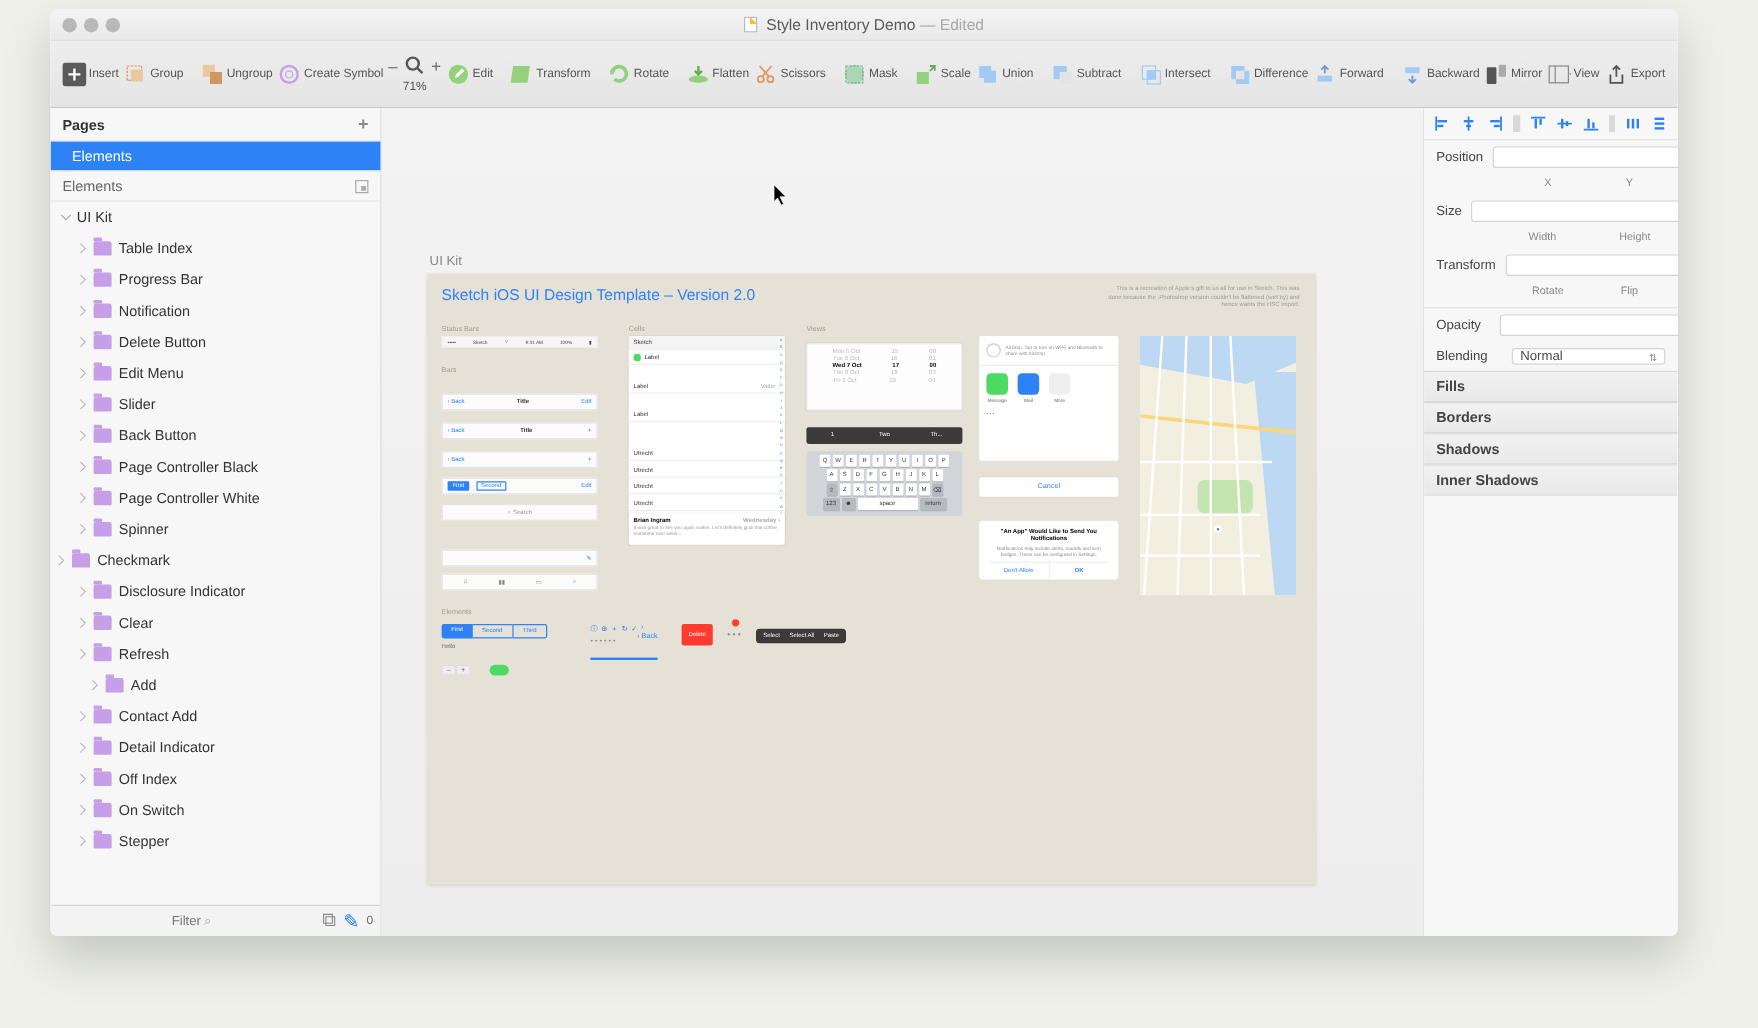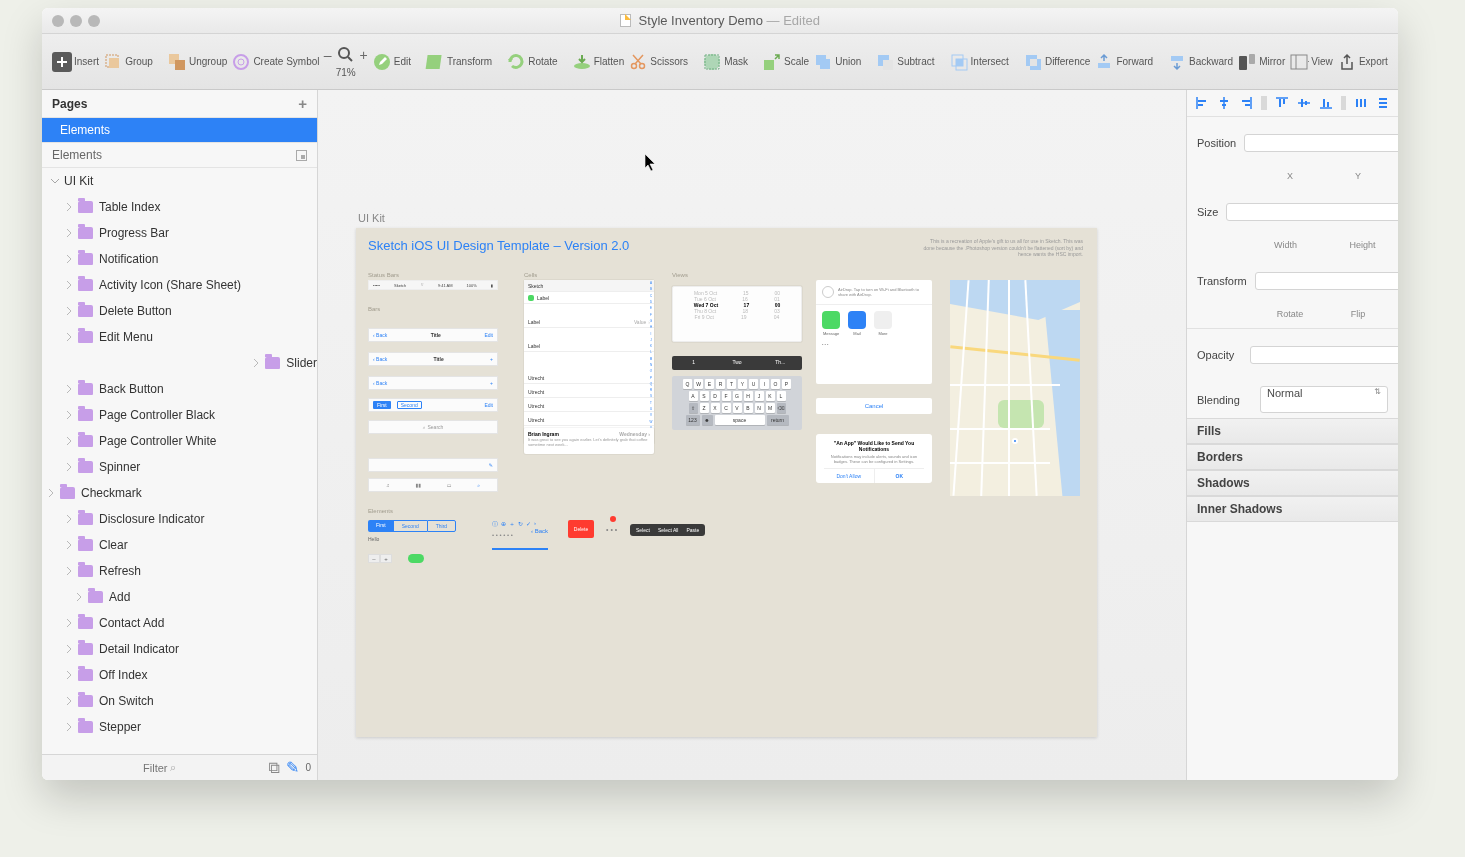--- a/index.html
+++ b/index.html
@@ -82,27 +82,27 @@
 .delete-btn { width:26px; height:18px; background:#ff3b30; color:#fff; font-size:5px; display:flex; align-items:center; justify-content:center; border-radius:2px; }
 .pill-green { width:16px; height:9px; background:#4cd964; border-radius:5px; }
 .stepper { display:flex; }
 .stepper div { width:12px; height:9px; background:#eee; border:1px solid #ddd; font-size:6px; display:flex; align-items:center; justify-content:center; color:#666; }
 .contextmenu { position:absolute; background:#3a3a3a; color:#fff; font-size:5px; padding:3px 6px; border-radius:3px; display:flex; gap:8px; }
 
 .right-panel { width:212px; background:#f7f7f7; border-left:1px solid #d6d6d6; font-size:11px; color:#4a4a4a; overflow-y:auto; }
 .align-row { display:flex; align-items:center; justify-content:flex-start; gap:8px; padding:6px 8px; border-bottom:1px solid #e1e1e1; }
 .align-row span { width:14px; height:14px; display:flex; align-items:center; justify-content:center; cursor:default; }
 .align-divider { width:1px; height:16px; background:#d9d9d9; }
-.prop-row { display:flex; align-items:center; padding:5px 10px; gap:8px;margin-top:12px; }
+.prop-row { display:flex; align-items:center; padding:5px 10px; gap:8px; }
 .prop-label { width:55px; font-size:11px; color:#444; }
 .prop-input { flex:1; height:18px; background:#fff; border:1px solid #d4d4d4; border-radius:3px; }
 .prop-sublabel { font-size:9px; color:#888; text-align:center; margin-top:2px; flex:1; }
 .section-hdr { background:linear-gradient(#f1f1f1,#e9e9e9); border-top:1px solid #d9d9d9; border-bottom:1px solid #d9d9d9; padding:5px 10px; font-weight:600; font-size:12px; color:#444; }
 .cursor-ptr { position:absolute; left:327px; top:64px; pointer-events:none; }
-.blending-select { flex:1; height:27px; background:#fff; border:1px solid #d4d4d4; border-radius:3px; display:flex; align-items:flex-start; padding:0 6px; justify-content:space-between; font-size:11px; }
+.blending-select { flex:1; height:14px; background:#fff; border:1px solid #d4d4d4; border-radius:3px; display:flex; align-items:flex-end; padding:0 6px; justify-content:space-between; font-size:11px; }
 </style>
 </head>
 <body>
 
 <div class="window">
 
   <div class="titlebar">
     <div class="traffic">
       <div class="dot red"></div>
       <div class="dot yellow"></div>
@@ -372,37 +372,30 @@
                 <path d="M3 1l4 4-4 4" stroke="#888" fill="none"></path>
               </svg>
               <span class="folder-icon"></span>
               <span>Notification</span>
             </div>
             <div class="tree-row" style="padding-left: 22px;">
               <svg class="disclosure" viewBox="0 0 10 10">
                 <path d="M3 1l4 4-4 4" stroke="#888" fill="none"></path>
               </svg>
               <span class="folder-icon"></span>
-              <span>Activity Icon (Share Sheet)</span>
-            </div>
-            <div class="tree-row" style="padding-left: 22px;">
-              <svg class="disclosure" viewBox="0 0 10 10">
-                <path d="M3 1l4 4-4 4" stroke="#888" fill="none"></path>
-              </svg>
-              <span class="folder-icon"></span>
               <span>Delete Button</span>
             </div>
             <div class="tree-row" style="padding-left: 22px;">
               <svg class="disclosure" viewBox="0 0 10 10">
                 <path d="M3 1l4 4-4 4" stroke="#888" fill="none"></path>
               </svg>
               <span class="folder-icon"></span>
               <span>Edit Menu</span>
             </div>
-            <div class="tree-row" style="padding-left: 22px; justify-content: flex-end;">
+            <div class="tree-row" style="padding-left: 22px;">
               <svg class="disclosure" viewBox="0 0 10 10">
                 <path d="M3 1l4 4-4 4" stroke="#888" fill="none"></path>
               </svg>
               <span class="folder-icon"></span>
               <span>Slider</span>
             </div>
             <div class="tree-row" style="padding-left: 22px;">
               <svg class="disclosure" viewBox="0 0 10 10">
                 <path d="M3 1l4 4-4 4" stroke="#888" fill="none"></path>
               </svg>

